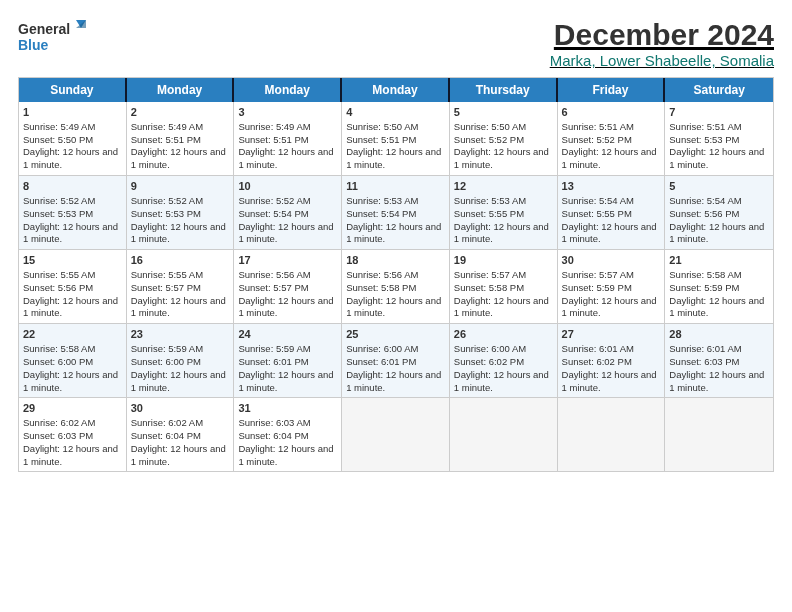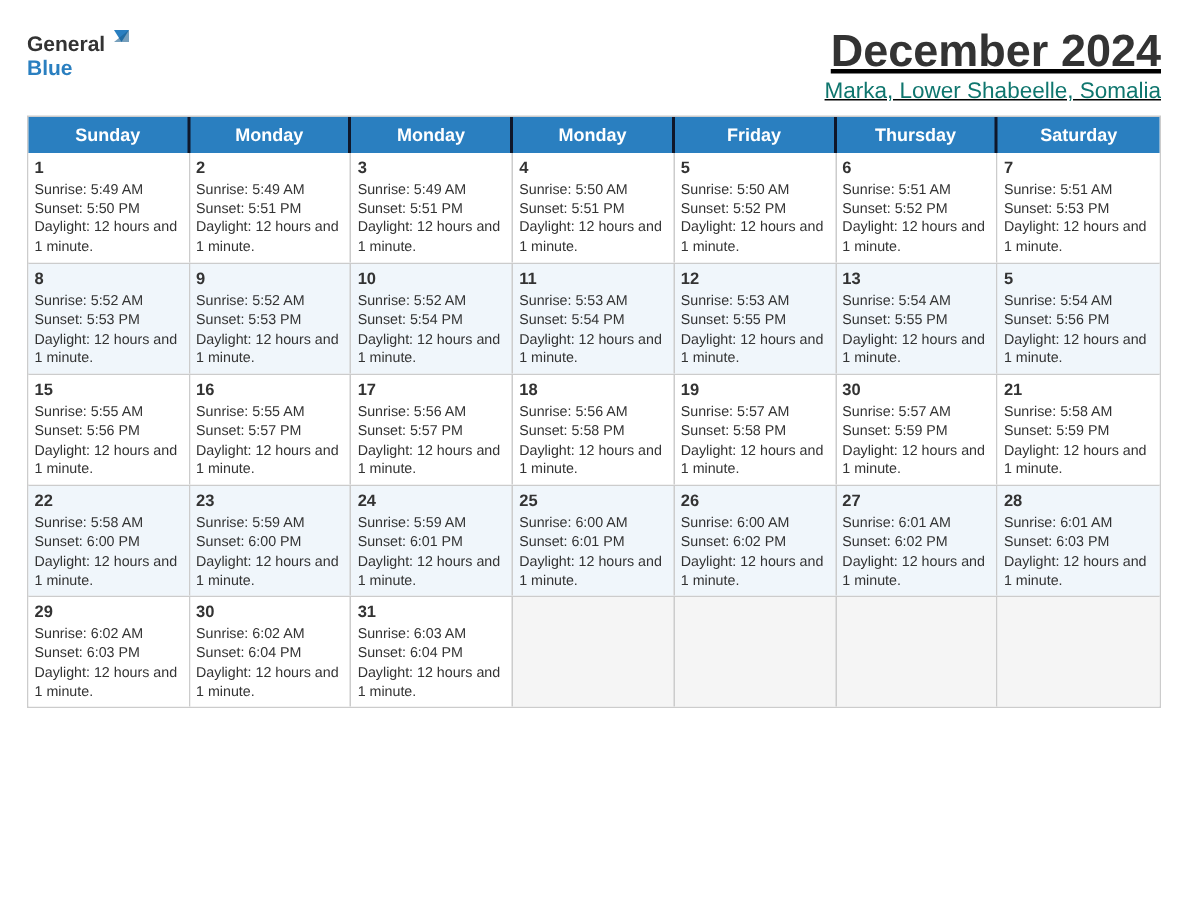--- a/index.html
+++ b/index.html
@@ -112,22 +112,22 @@
       <div class="subtitle">Marka, Lower Shabeelle, Somalia</div>
     </div>
   </div>
 
   <div class="calendar">
     <div class="cal-header">
     <div class="cal-header-cell">Sunday</div>
         <div class="cal-header-cell">Monday</div>
         <div class="cal-header-cell">Monday</div>
         <div class="cal-header-cell">Monday</div>
+        <div class="cal-header-cell">Thursday</div>
         <div class="cal-header-cell">Friday</div>
-        <div class="cal-header-cell">Thursday</div>
         <div class="cal-header-cell">Saturday</div>
       </div>
     <div class="cal-body">
     <div class="cal-row">
           <div class="cal-cell"><span class="day-num">1</span><span>Sunrise: 5:49 AM</span><br><span>Sunset: 5:50 PM</span><br><span>Daylight: 12 hours and 1 minute.</span></div>
           <div class="cal-cell"><span class="day-num">2</span><span>Sunrise: 5:49 AM</span><br><span>Sunset: 5:51 PM</span><br><span>Daylight: 12 hours and 1 minute.</span></div>
           <div class="cal-cell"><span class="day-num">3</span><span>Sunrise: 5:49 AM</span><br><span>Sunset: 5:51 PM</span><br><span>Daylight: 12 hours and 1 minute.</span></div>
           <div class="cal-cell"><span class="day-num">4</span><span>Sunrise: 5:50 AM</span><br><span>Sunset: 5:51 PM</span><br><span>Daylight: 12 hours and 1 minute.</span></div>
           <div class="cal-cell"><span class="day-num">5</span><span>Sunrise: 5:50 AM</span><br><span>Sunset: 5:52 PM</span><br><span>Daylight: 12 hours and 1 minute.</span></div>
           <div class="cal-cell"><span class="day-num">6</span><span>Sunrise: 5:51 AM</span><br><span>Sunset: 5:52 PM</span><br><span>Daylight: 12 hours and 1 minute.</span></div>

